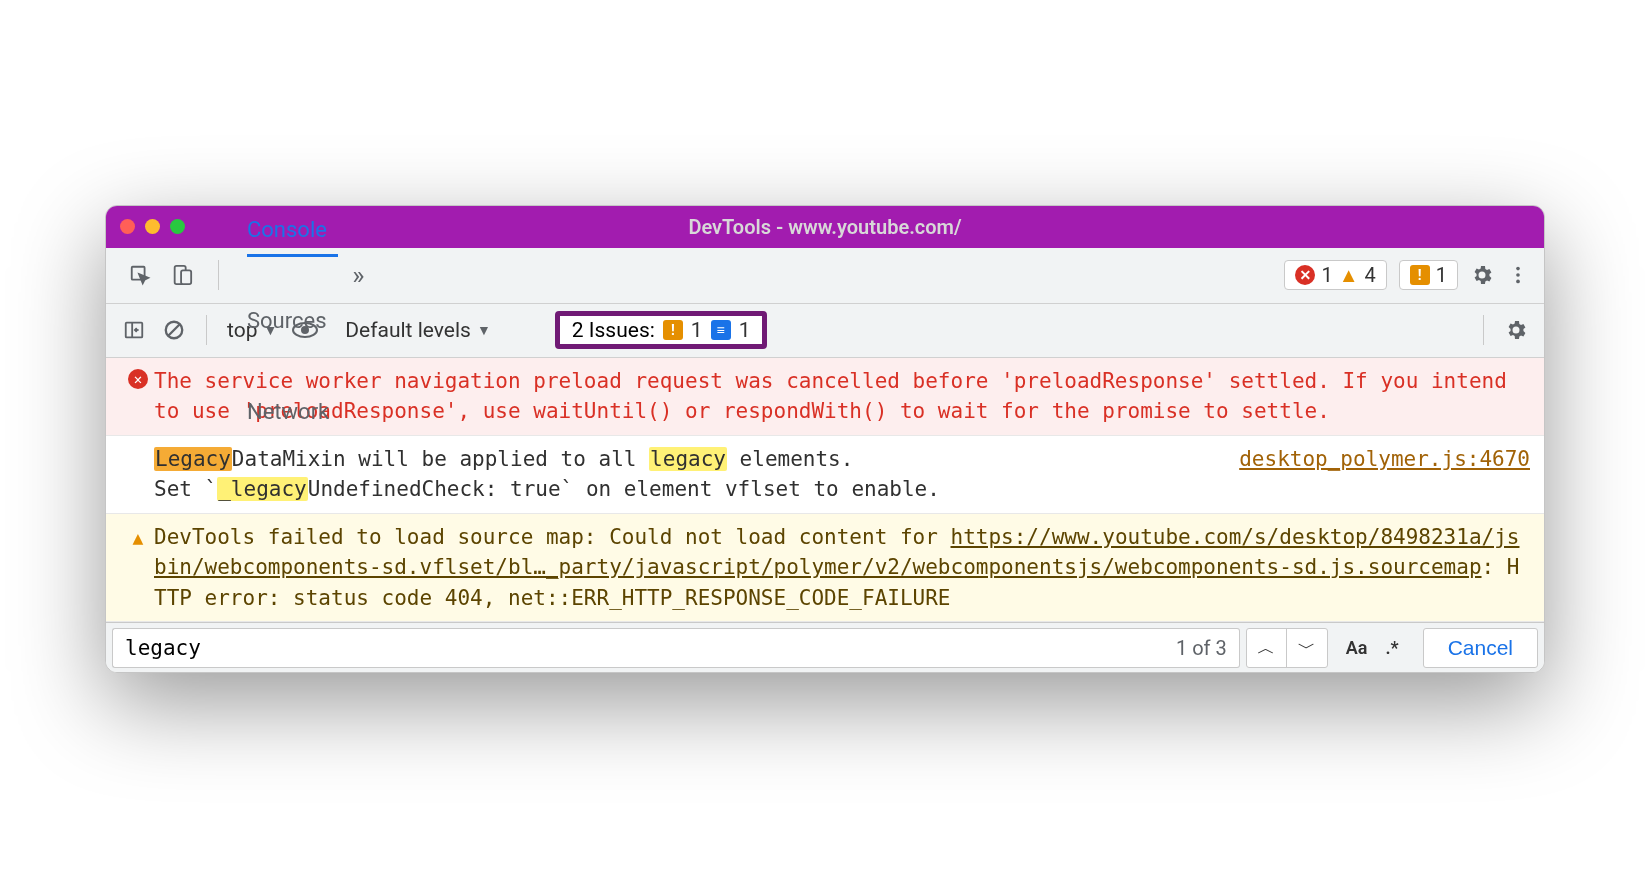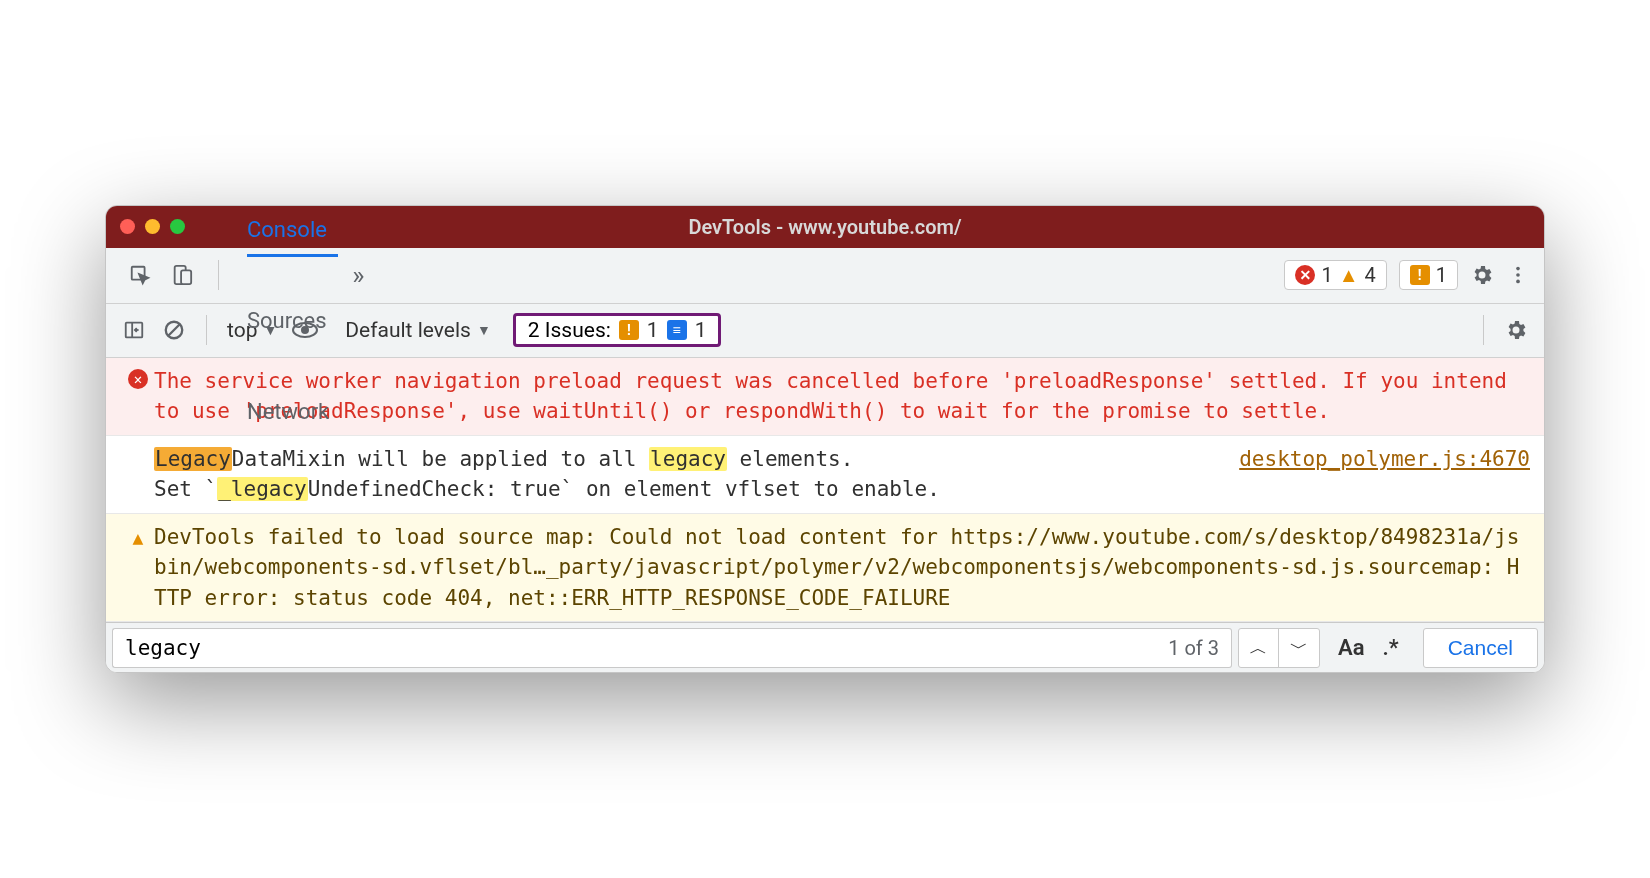--- a/index.html
+++ b/index.html
@@ -13,21 +13,21 @@
 }
 .window {
   width: 1440px;
   border-radius: 12px;
   overflow: hidden;
   box-shadow: 0 30px 90px rgba(0,0,0,0.4);
   background: #fff;
   border: 1px solid #c5c5c5;
 }
 .titlebar {
-  background: #7f1d1d;
+  background: #a21caf;
   height: 42px;
   display: flex;
   align-items: center;
   padding: 0 14px;
   position: relative;
 }
 .traffic-lights { display: flex; gap: 10px; }
 .tl { width: 15px; height: 15px; border-radius: 50%; }
 .tl.red { background: #ff5f57; }
 .tl.yellow { background: #febc2e; }
@@ -120,25 +120,26 @@
   color: #5f6368;
   background: #fff;
 }
 .levels {
   display: flex; align-items: center; gap: 6px;
   color: #333;
   padding: 0 18px;
 }
 .issues-box {
   display: flex; align-items: center;
-  border: 3px solid #701a75;
+  border: 5px solid #701a75;
   border-radius: 4px;
   padding: 2px 12px;
   gap: 8px;
   background: #fff;
+  margin-left: 42px;
 }
 .sub-spacer { flex: 1; }
 .console-body {
   font-family: Menlo, Consolas, monospace;
   font-size: 21px;
   line-height: 1.45;
 }
 .msg {
   display: flex;
   padding: 8px 14px 8px 16px;
@@ -165,21 +166,21 @@
   color: #d93025;
 }
 .msg-info { color: #303030; }
 .msg-info .src { color: #a16207; }
 .msg-warn {
   background: #fffbe6;
   color: #5c4400;
 }
 .hl-current { background: #f5ab35; border-radius: 2px; padding: 0 1px; }
 .hl { background: #fff176; border-radius: 2px; padding: 0 1px; }
-.url { }
+.url { text-decoration: underline; }
 .gutter-ic {
   width: 20px; height: 20px; border-radius: 50%;
   display: flex; align-items: center; justify-content: center;
   font-size: 14px; font-weight: 700; color: #fff;
 }
 .gic-error { background: #d93025; }
 .gic-warn { color: #e58f00; font-size: 18px; background: none; width:auto; height:auto; }
 .searchbar {
   display: flex;
   align-items: center;
@@ -224,21 +225,21 @@
   width: 40px;
   display: flex;
   align-items: center;
   justify-content: center;
   color: #333;
   border: none;
   background: transparent;
   font-size: 18px;
 }
 .nav-btn:first-child { border-right: 1px solid #c9c9c9; }
-.toggle-group { display: flex; gap: 18px; padding: 0 18px; color: #333; font-size: 22px; }
+.toggle-group { display: flex; gap: 18px; padding: 0 18px; color: #333; font-size: 18px; }
 .cancel-btn {
   border: 1px solid #c9c9c9;
   background: #fff;
   color: #1a73e8;
   border-radius: 3px;
   height: 40px;
   padding: 0 24px;
   font-size: 21px;
   margin: 0 6px;
 }

